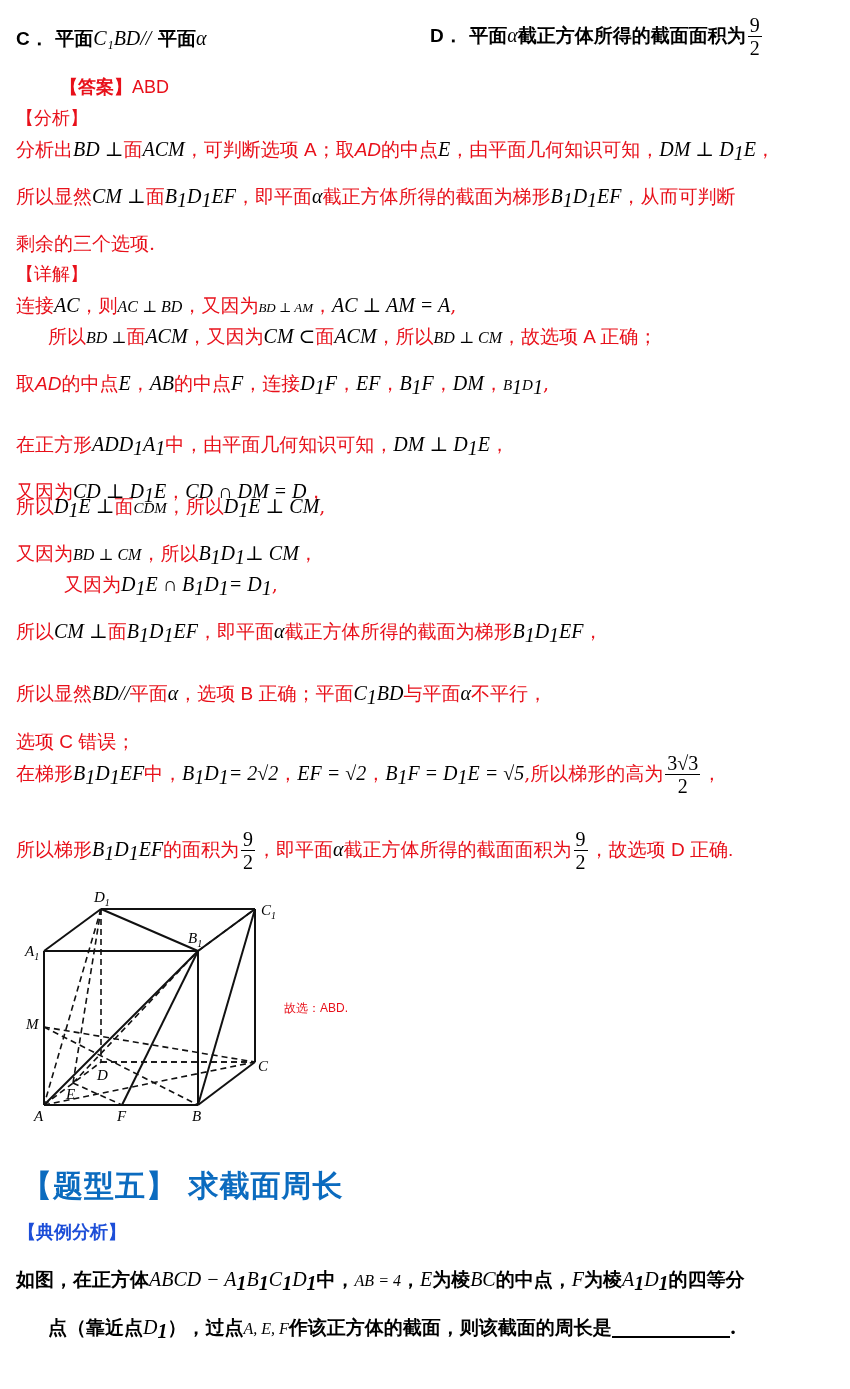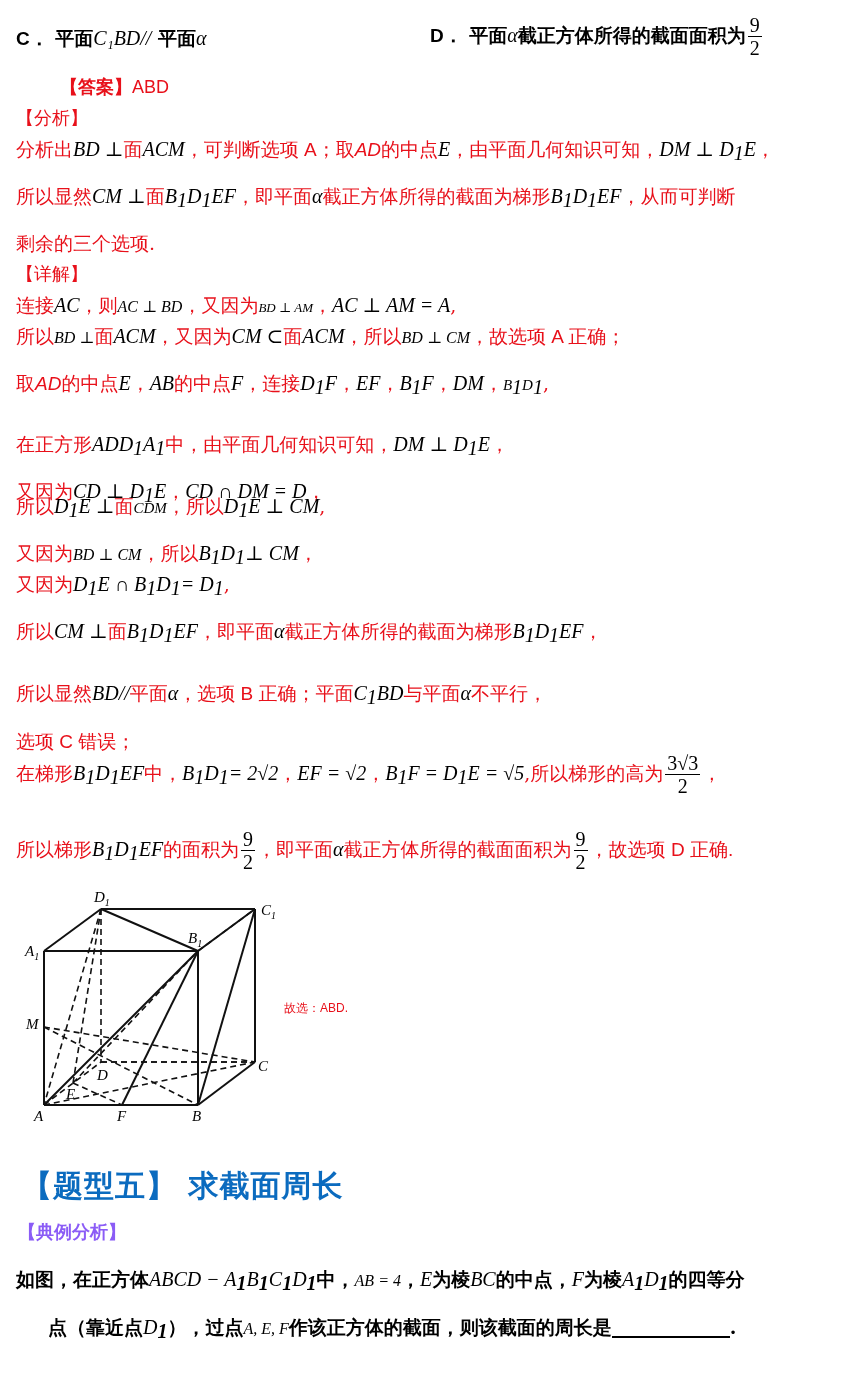--- a/index.html
+++ b/index.html
@@ -11,21 +11,21 @@
   .m { font-family: "Liberation Serif", "DejaVu Serif", serif; font-style: italic; color: #000; font-size: 20px; }
   sub { font-size: 12px; vertical-align: -4px; font-style: normal; }
   .bold { font-weight: bold; }
   .frac { display: inline-flex; flex-direction: column; align-items: center; vertical-align: middle;
           font-family: "Liberation Serif", serif; font-size: 20px; color: #000; line-height: 22px; margin: 0 2px; }
   .frac .num { border-bottom: 1.3px solid #000; padding: 0 2px; }
   .tag { font-family: "DejaVu Sans", sans-serif; }
   .h2 { position: absolute; left: 22px; top: 1166px; font-family: "DejaVu Sans", sans-serif;
         font-weight: bold; font-size: 30px; color: #0b6bbf; letter-spacing: 1px; }
   .h3 { position: absolute; left: 18px; top: 1220px; font-family: "DejaVu Sans", sans-serif;
-        font-weight: bold; font-size: 18px; color: #8b5cf6; }
+        font-weight: bold; font-size: 18px; color: #1d4ed8; }
   .blank { display: inline-block; width: 118px; border-bottom: 2px solid #000; height: 18px; vertical-align: -4px; }
   svg text { font-family: "Liberation Serif", serif; font-style: italic; font-size: 15px; }
 </style>
 </head>
 <body>
 
 <div class="line" style="top:26px; font-weight:bold;">
   <span class="sans">C．</span>
   <span>平面</span><span class="m" style="font-weight:normal">C₁BD//</span>
   <span>平面</span><span class="m" style="font-weight:normal">α</span>
@@ -49,39 +49,39 @@
 <div class="line red" style="top:184px;">
   <span>所以显然</span><span class="m">CM ⊥</span><span>面</span><span class="m">B</span><sub class="m">1</sub><span class="m">D</span><sub class="m">1</sub><span class="m">EF</span><span>，即平面</span><span class="m">α</span><span>截正方体所得的截面为梯形</span><span class="m">B</span><sub class="m">1</sub><span class="m">D</span><sub class="m">1</sub><span class="m">EF</span><span>，从而可判断</span>
 </div>
 <div class="line red" style="top:231px;">剩余的三个选项.</div>
 
 <div class="line red tag" style="top:262px; font-size:18px;">【详解】</div>
 
 <div class="line red" style="top:293px;">
   <span>连接</span><span class="m">AC</span><span>，则</span><span class="m" style="font-size:16px">AC ⊥ BD</span><span>，又因为</span><span class="m" style="font-size:13px">BD ⊥ AM</span><span>，</span><span class="m">AC ⊥ AM = A</span><span>,</span>
 </div>
-<div class="line red" style="top:324px;">
+<div class="line red" style="top:324px;margin-left:32px;">
   <span>所以</span><span class="m" style="font-size:16px">BD ⊥</span><span>面</span><span class="m">ACM</span><span>，又因为</span><span class="m">CM ⊂</span><span>面</span><span class="m">ACM</span><span>，所以</span><span class="m" style="font-size:16px">BD ⊥ CM</span><span class="sans">，故选项 A 正确；</span>
 </div>
 <div class="line red" style="top:371px;">
   <span>取</span><span class="sans" style="font-style:italic">AD</span><span>的中点</span><span class="m">E</span><span>，</span><span class="m">AB</span><span>的中点</span><span class="m">F</span><span>，连接</span><span class="m">D</span><sub class="m">1</sub><span class="m">F</span><span>，</span><span class="m">EF</span><span>，</span><span class="m">B</span><sub class="m">1</sub><span class="m">F</span><span>，</span><span class="m">DM</span><span>，</span><span class="m" style="font-size:15px">B</span><sub class="m">1</sub><span class="m" style="font-size:15px">D</span><sub class="m">1</sub><span>,</span>
 </div>
 <div class="line red" style="top:432px;">
   <span>在正方形</span><span class="m">ADD</span><sub class="m">1</sub><span class="m">A</span><sub class="m">1</sub><span>中，由平面几何知识可知，</span><span class="m">DM ⊥ D</span><sub class="m">1</sub><span class="m">E</span><span>，</span>
 </div>
 <div class="line red" style="top:479px;">
   <span>又因为</span><span class="m">CD ⊥ D</span><sub class="m">1</sub><span class="m">E</span><span>，</span><span class="m">CD ∩ DM = D</span><span>，</span>
 </div>
 <div class="line red" style="top:494px;">
   <span>所以</span><span class="m">D</span><sub class="m">1</sub><span class="m">E ⊥</span><span>面</span><span class="m" style="font-size:15px">CDM</span><span>，所以</span><span class="m">D</span><sub class="m">1</sub><span class="m">E ⊥ CM</span><span>,</span>
 </div>
 <div class="line red" style="top:541px;">
   <span>又因为</span><span class="m" style="font-size:16px">BD ⊥ CM</span><span>，所以</span><span class="m">B</span><sub class="m">1</sub><span class="m">D</span><sub class="m">1</sub><span class="m">⊥ CM</span><span>，</span>
 </div>
-<div class="line red" style="top:572px;">
+<div class="line red" style="top:572px;margin-left:48px;">
   <span>又因为</span><span class="m">D</span><sub class="m">1</sub><span class="m">E ∩ B</span><sub class="m">1</sub><span class="m">D</span><sub class="m">1</sub><span class="m">= D</span><sub class="m">1</sub><span>,</span>
 </div>
 <div class="line red" style="top:619px;">
   <span>所以</span><span class="m">CM ⊥</span><span>面</span><span class="m">B</span><sub class="m">1</sub><span class="m">D</span><sub class="m">1</sub><span class="m">EF</span><span>，即平面</span><span class="m">α</span><span>截正方体所得的截面为梯形</span><span class="m">B</span><sub class="m">1</sub><span class="m">D</span><sub class="m">1</sub><span class="m">EF</span><span>，</span>
 </div>
 <div class="line red" style="top:681px;">
   <span>所以显然</span><span class="m">BD//</span><span>平面</span><span class="m">α</span><span class="sans">，选项 B 正确；平面</span><span class="m">C</span><sub class="m">1</sub><span class="m">BD</span><span>与平面</span><span class="m">α</span><span>不平行，</span>
 </div>
 <div class="line red sans" style="top:730px;">选项 C 错误；</div>
 <div class="line red" style="top:752px;">

